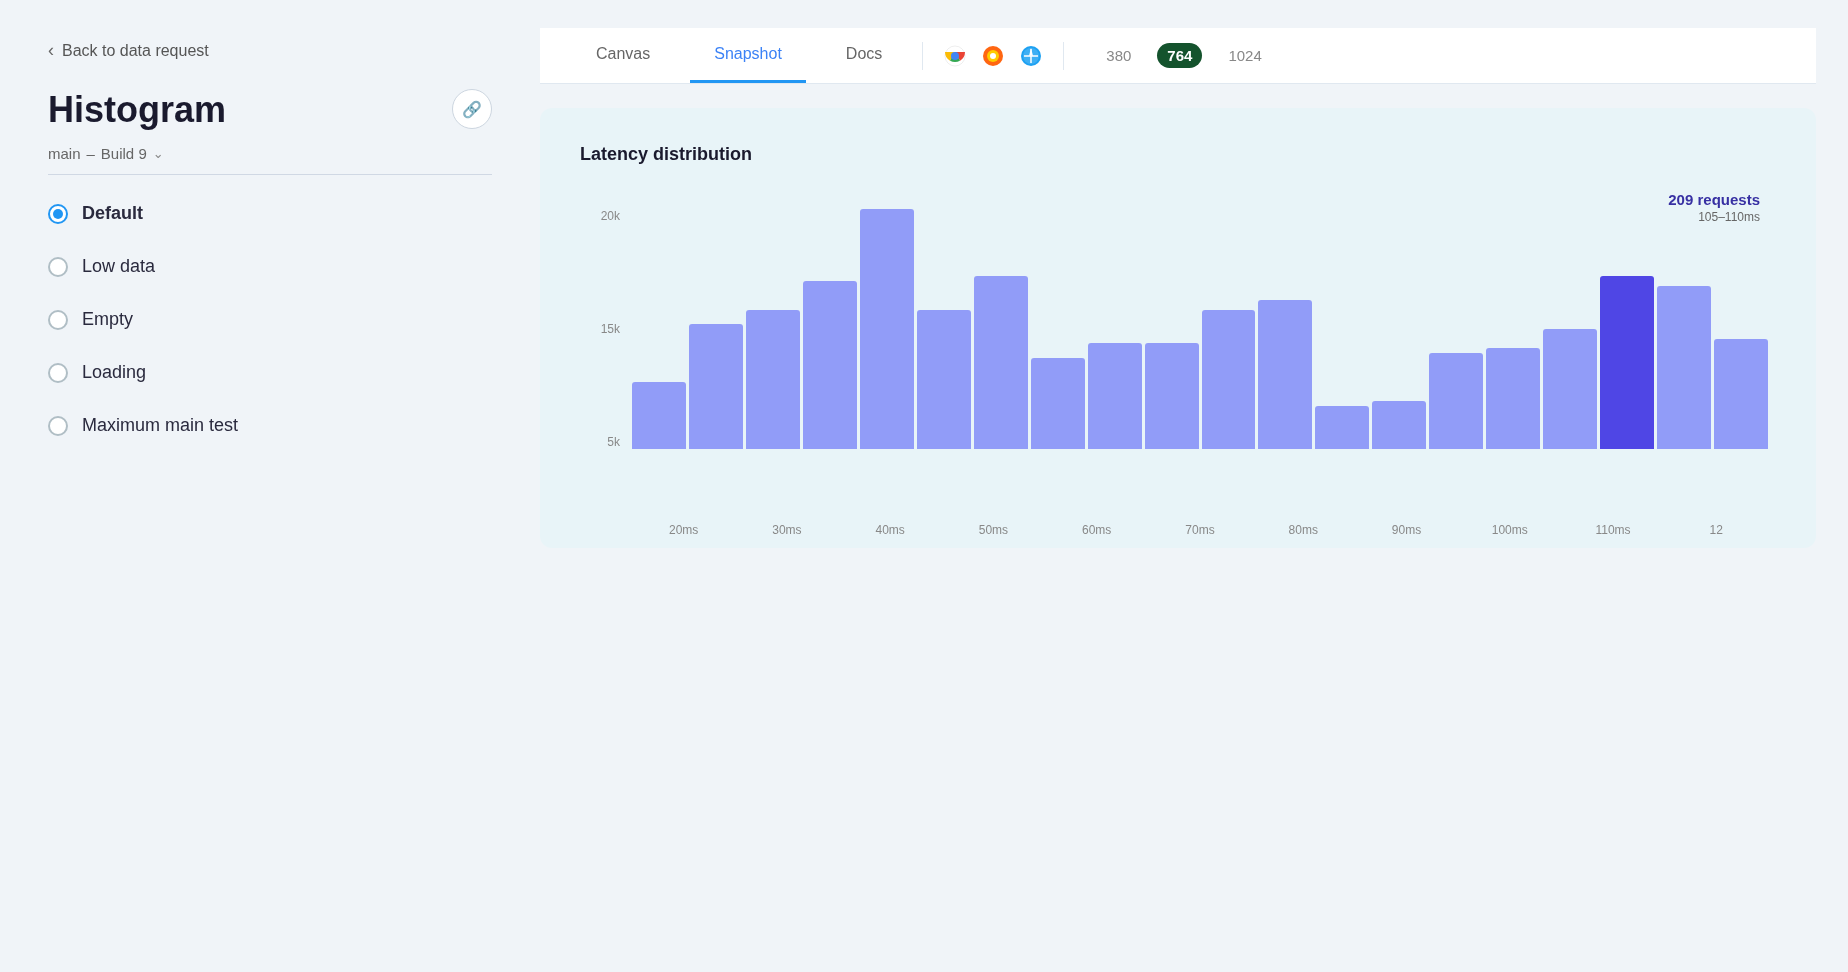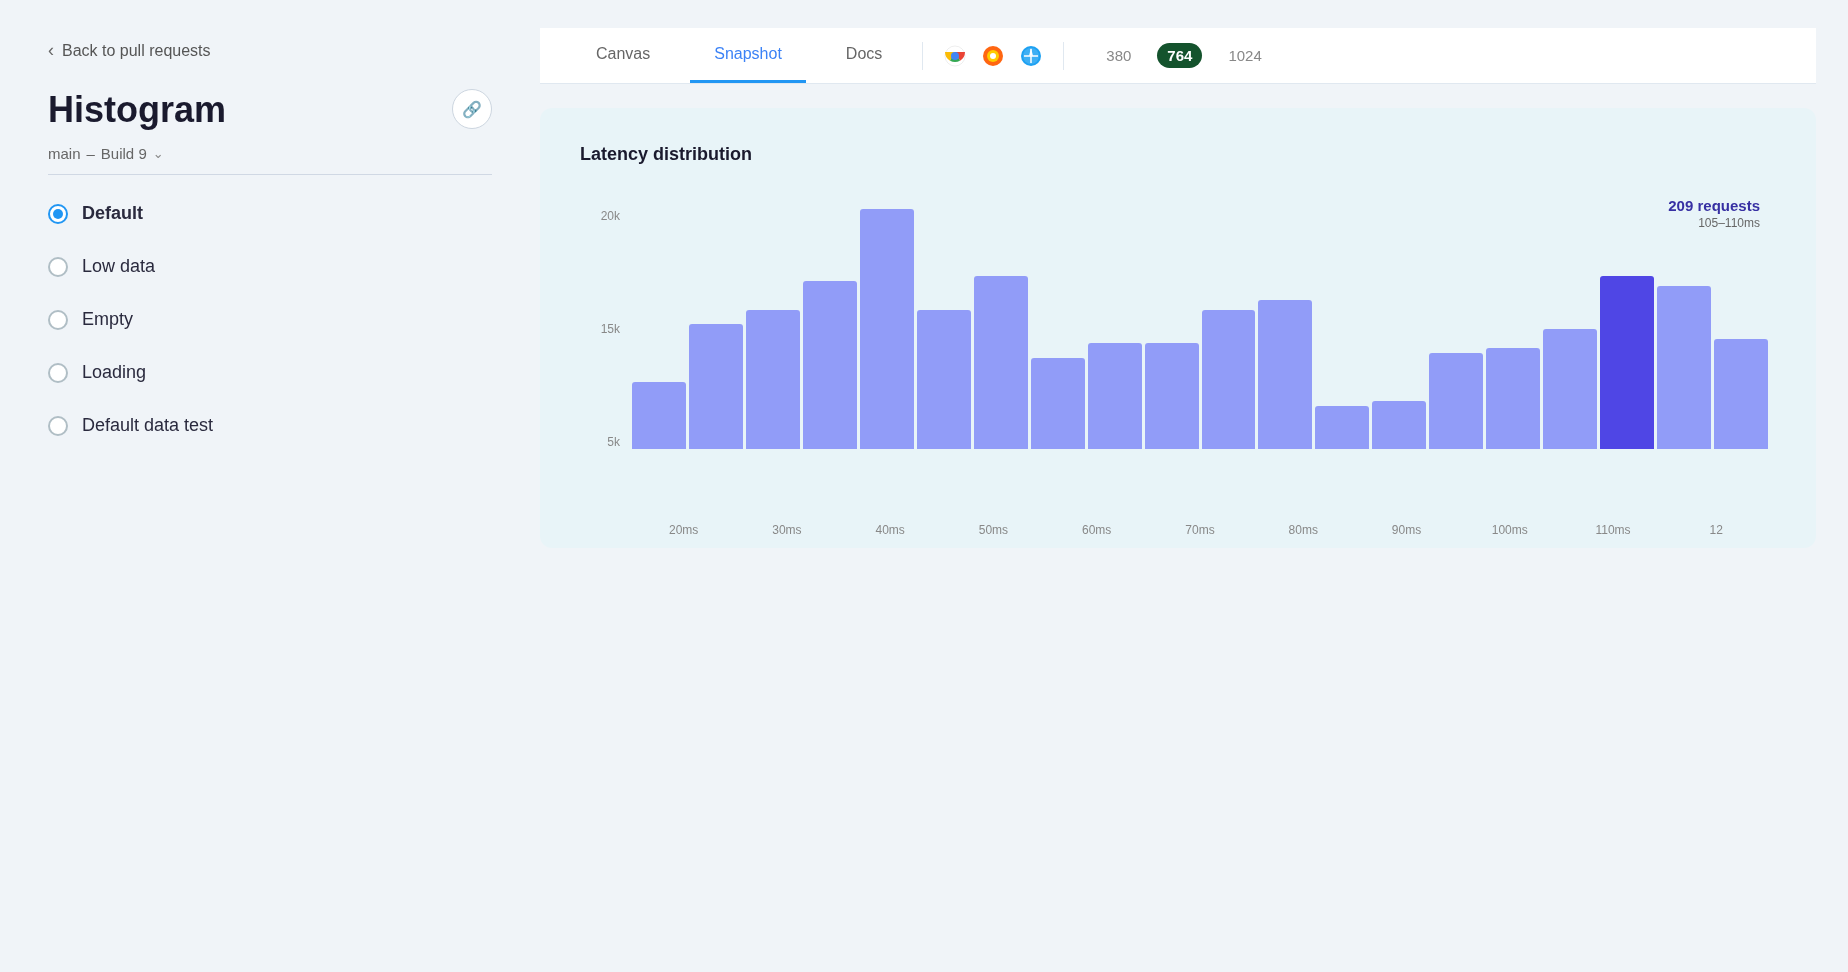--- a/index.html
+++ b/index.html
@@ -233,21 +233,21 @@
     .chart-area {
       position: relative;
       height: 320px;
       display: flex;
       flex-direction: column;
     }
 
     .chart-tooltip {
       position: absolute;
       right: 16px;
-      top: 8px;
+      top: 2px;
       text-align: right;
     }
 
     .tooltip-requests {
       font-size: 15px;
       font-weight: 700;
       color: #3730a3;
     }
 
     .tooltip-range {
@@ -315,21 +315,21 @@
       margin-bottom: 24px;
     }
   </style>
 </head>
 <body>
 
 <div class="sidebar">
 
   <a class="back-link">
     <span class="back-arrow">‹</span>
-    <span>Back to pull requests</span>
+    <span>Back to data request</span>
   </a>
 
   <div class="title-row">
     <h1 class="page-title">Histogram</h1>
     <button class="link-icon-btn">
       <span>🔗</span>
     </button>
   </div>
 
   <div class="page-subtitle">
@@ -358,21 +358,21 @@
       <span class="radio-label">Empty</span>
     </div>
 
     <div class="radio-item">
       <div class="radio-circle"></div>
       <span class="radio-label">Loading</span>
     </div>
 
     <div class="radio-item">
       <div class="radio-circle"></div>
-      <span class="radio-label">Default data test</span>
+      <span class="radio-label">Maximum main test</span>
     </div>
 
   </div>
 </div>
 
 <div class="main-content">
 
   <div class="top-nav-wrapper">
 
     <div class="nav-tabs">

